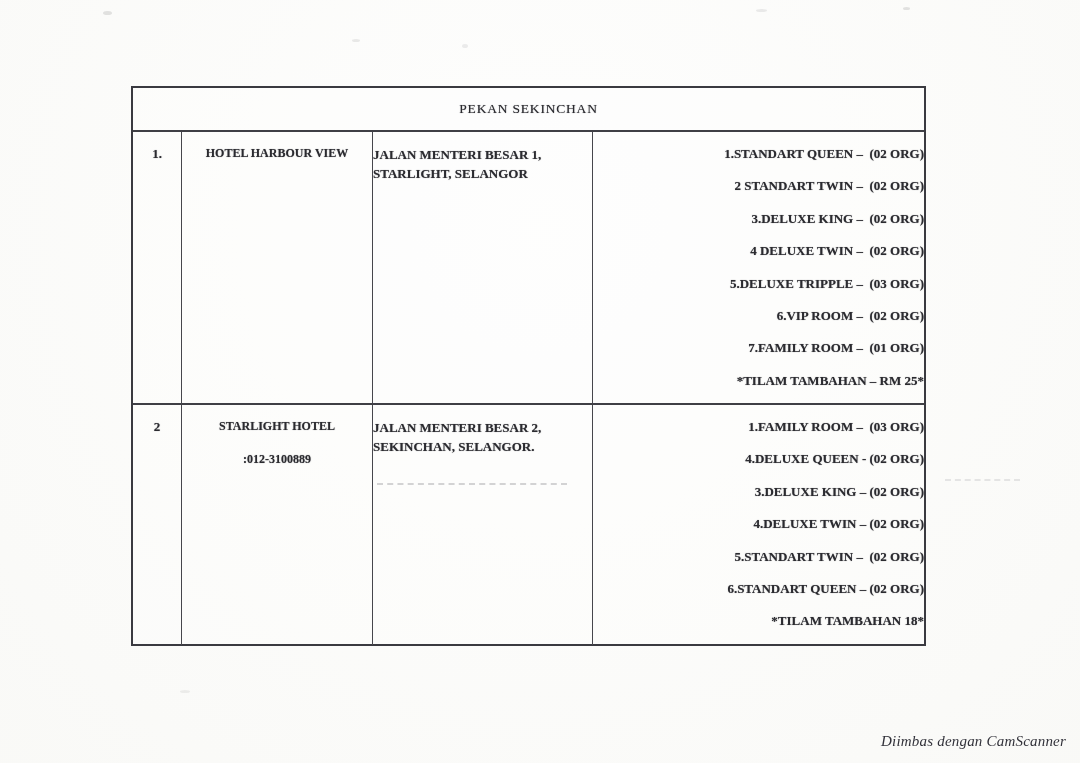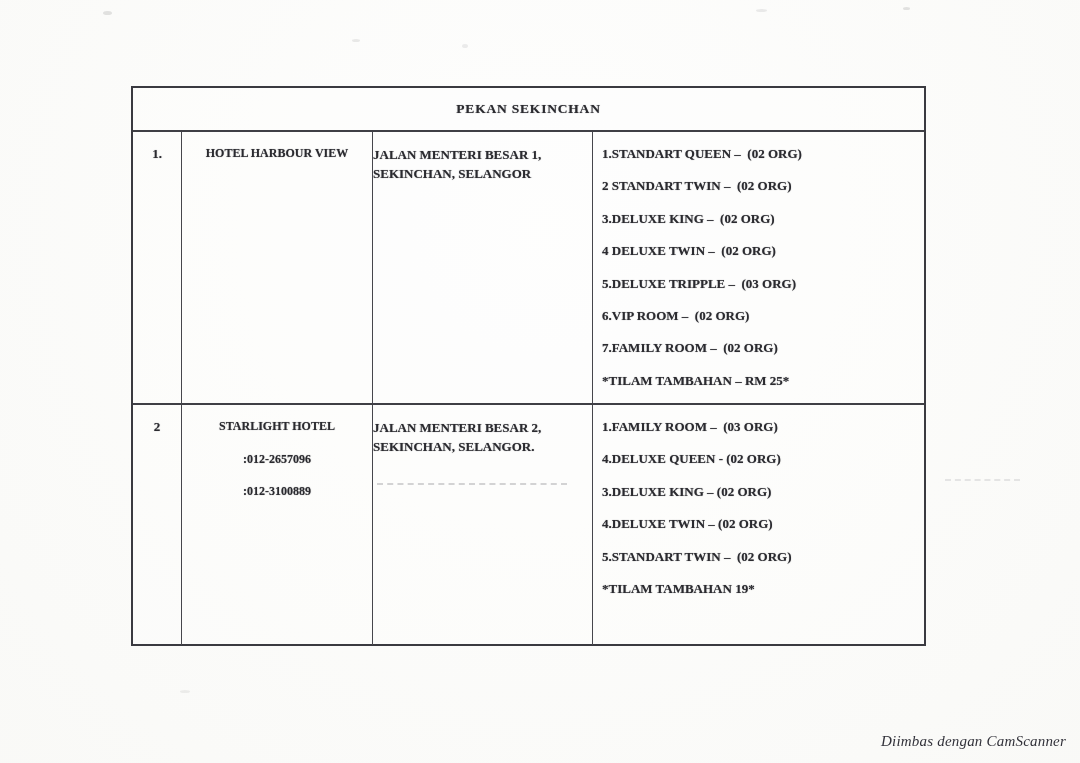--- a/index.html
+++ b/index.html
@@ -31,21 +31,21 @@
     border: 2px solid #3a3a40;
     box-sizing: border-box;
     background: rgba(255,255,255,0.25);
   }
   .thead {
     height: 42px;
     border-bottom: 2px solid #3f3f45;
     display: flex;
     align-items: center;
     justify-content: center;
-    font-weight: bold;
+    font-weight: normal;
     font-size: 13.5px;
     letter-spacing: 0.8px;
   }
   .tbody {
     display: grid;
     grid-template-columns: 49px 191px 220px 1fr;
   }
   .cell { box-sizing: border-box; overflow: hidden; }
   .rb { border-right: 1.5px solid #46464c; }
   .bb { border-bottom: 2px solid #3f3f45; }
@@ -70,21 +70,21 @@
     font-weight: bold;
     font-size: 13px;
     padding-top: 14px;
     line-height: 18.5px;
   }
   .rooms-cell {
     padding: 6px 0 0 9px;
     font-weight: bold;
     font-size: 13px;
   }
-  .rline { line-height: 32.4px; white-space: pre; }
+  .rline { line-height: 32.4px; white-space: pre; text-align: right; }
 
   
   .dash-artifact {
     position: absolute;
     left: 377px;
     top: 483px;
     width: 190px;
     border-top: 2px dashed rgba(115,115,120,0.30);
   }
   .dash-artifact2 {
@@ -137,52 +137,52 @@
     <div class="tbody">
 
       <div class="cell num-cell rb bb r1">
         <div>1.</div>
       </div>
       <div class="cell hotel-cell rb bb r1">
         <div class="hline">HOTEL HARBOUR VIEW</div>
       </div>
       <div class="cell addr-cell rb bb r1">
         <div>JALAN MENTERI BESAR 1,</div>
-        <div>SEKINCHAN, SELANGOR</div>
+        <div>STARLIGHT, SELANGOR</div>
       </div>
       <div class="cell rooms-cell bb r1">
         <div class="rline">1.STANDART QUEEN –  (02 ORG)</div>
         <div class="rline">2 STANDART TWIN –  (02 ORG)</div>
         <div class="rline">3.DELUXE KING –  (02 ORG)</div>
         <div class="rline">4 DELUXE TWIN –  (02 ORG)</div>
         <div class="rline">5.DELUXE TRIPPLE –  (03 ORG)</div>
         <div class="rline">6.VIP ROOM –  (02 ORG)</div>
-        <div class="rline">7.FAMILY ROOM –  (02 ORG)</div>
+        <div class="rline">7.FAMILY ROOM –  (01 ORG)</div>
         <div class="rline">*TILAM TAMBAHAN – RM 25*</div>
       </div>
 
       <div class="cell num-cell rb r2">
         <div>2</div>
       </div>
       <div class="cell hotel-cell rb r2">
         <div class="hline">STARLIGHT HOTEL</div>
-        <div class="hline">:012-2657096</div>
         <div class="hline">:012-3100889</div>
       </div>
       <div class="cell addr-cell rb r2">
         <div>JALAN MENTERI BESAR 2,</div>
         <div>SEKINCHAN, SELANGOR.</div>
       </div>
       <div class="cell rooms-cell r2">
         <div class="rline">1.FAMILY ROOM –  (03 ORG)</div>
         <div class="rline">4.DELUXE QUEEN - (02 ORG)</div>
         <div class="rline">3.DELUXE KING – (02 ORG)</div>
         <div class="rline">4.DELUXE TWIN – (02 ORG)</div>
         <div class="rline">5.STANDART TWIN –  (02 ORG)</div>
-        <div class="rline">*TILAM TAMBAHAN 19*</div>
+        <div class="rline">6.STANDART QUEEN – (02 ORG)</div>
+        <div class="rline">*TILAM TAMBAHAN 18*</div>
       </div>
 
     </div>
   </div>
 
   <div class="dash-artifact"></div>
   <div class="dash-artifact2"></div>
 
   <div class="watermark">Diimbas dengan CamScanner</div>
 

